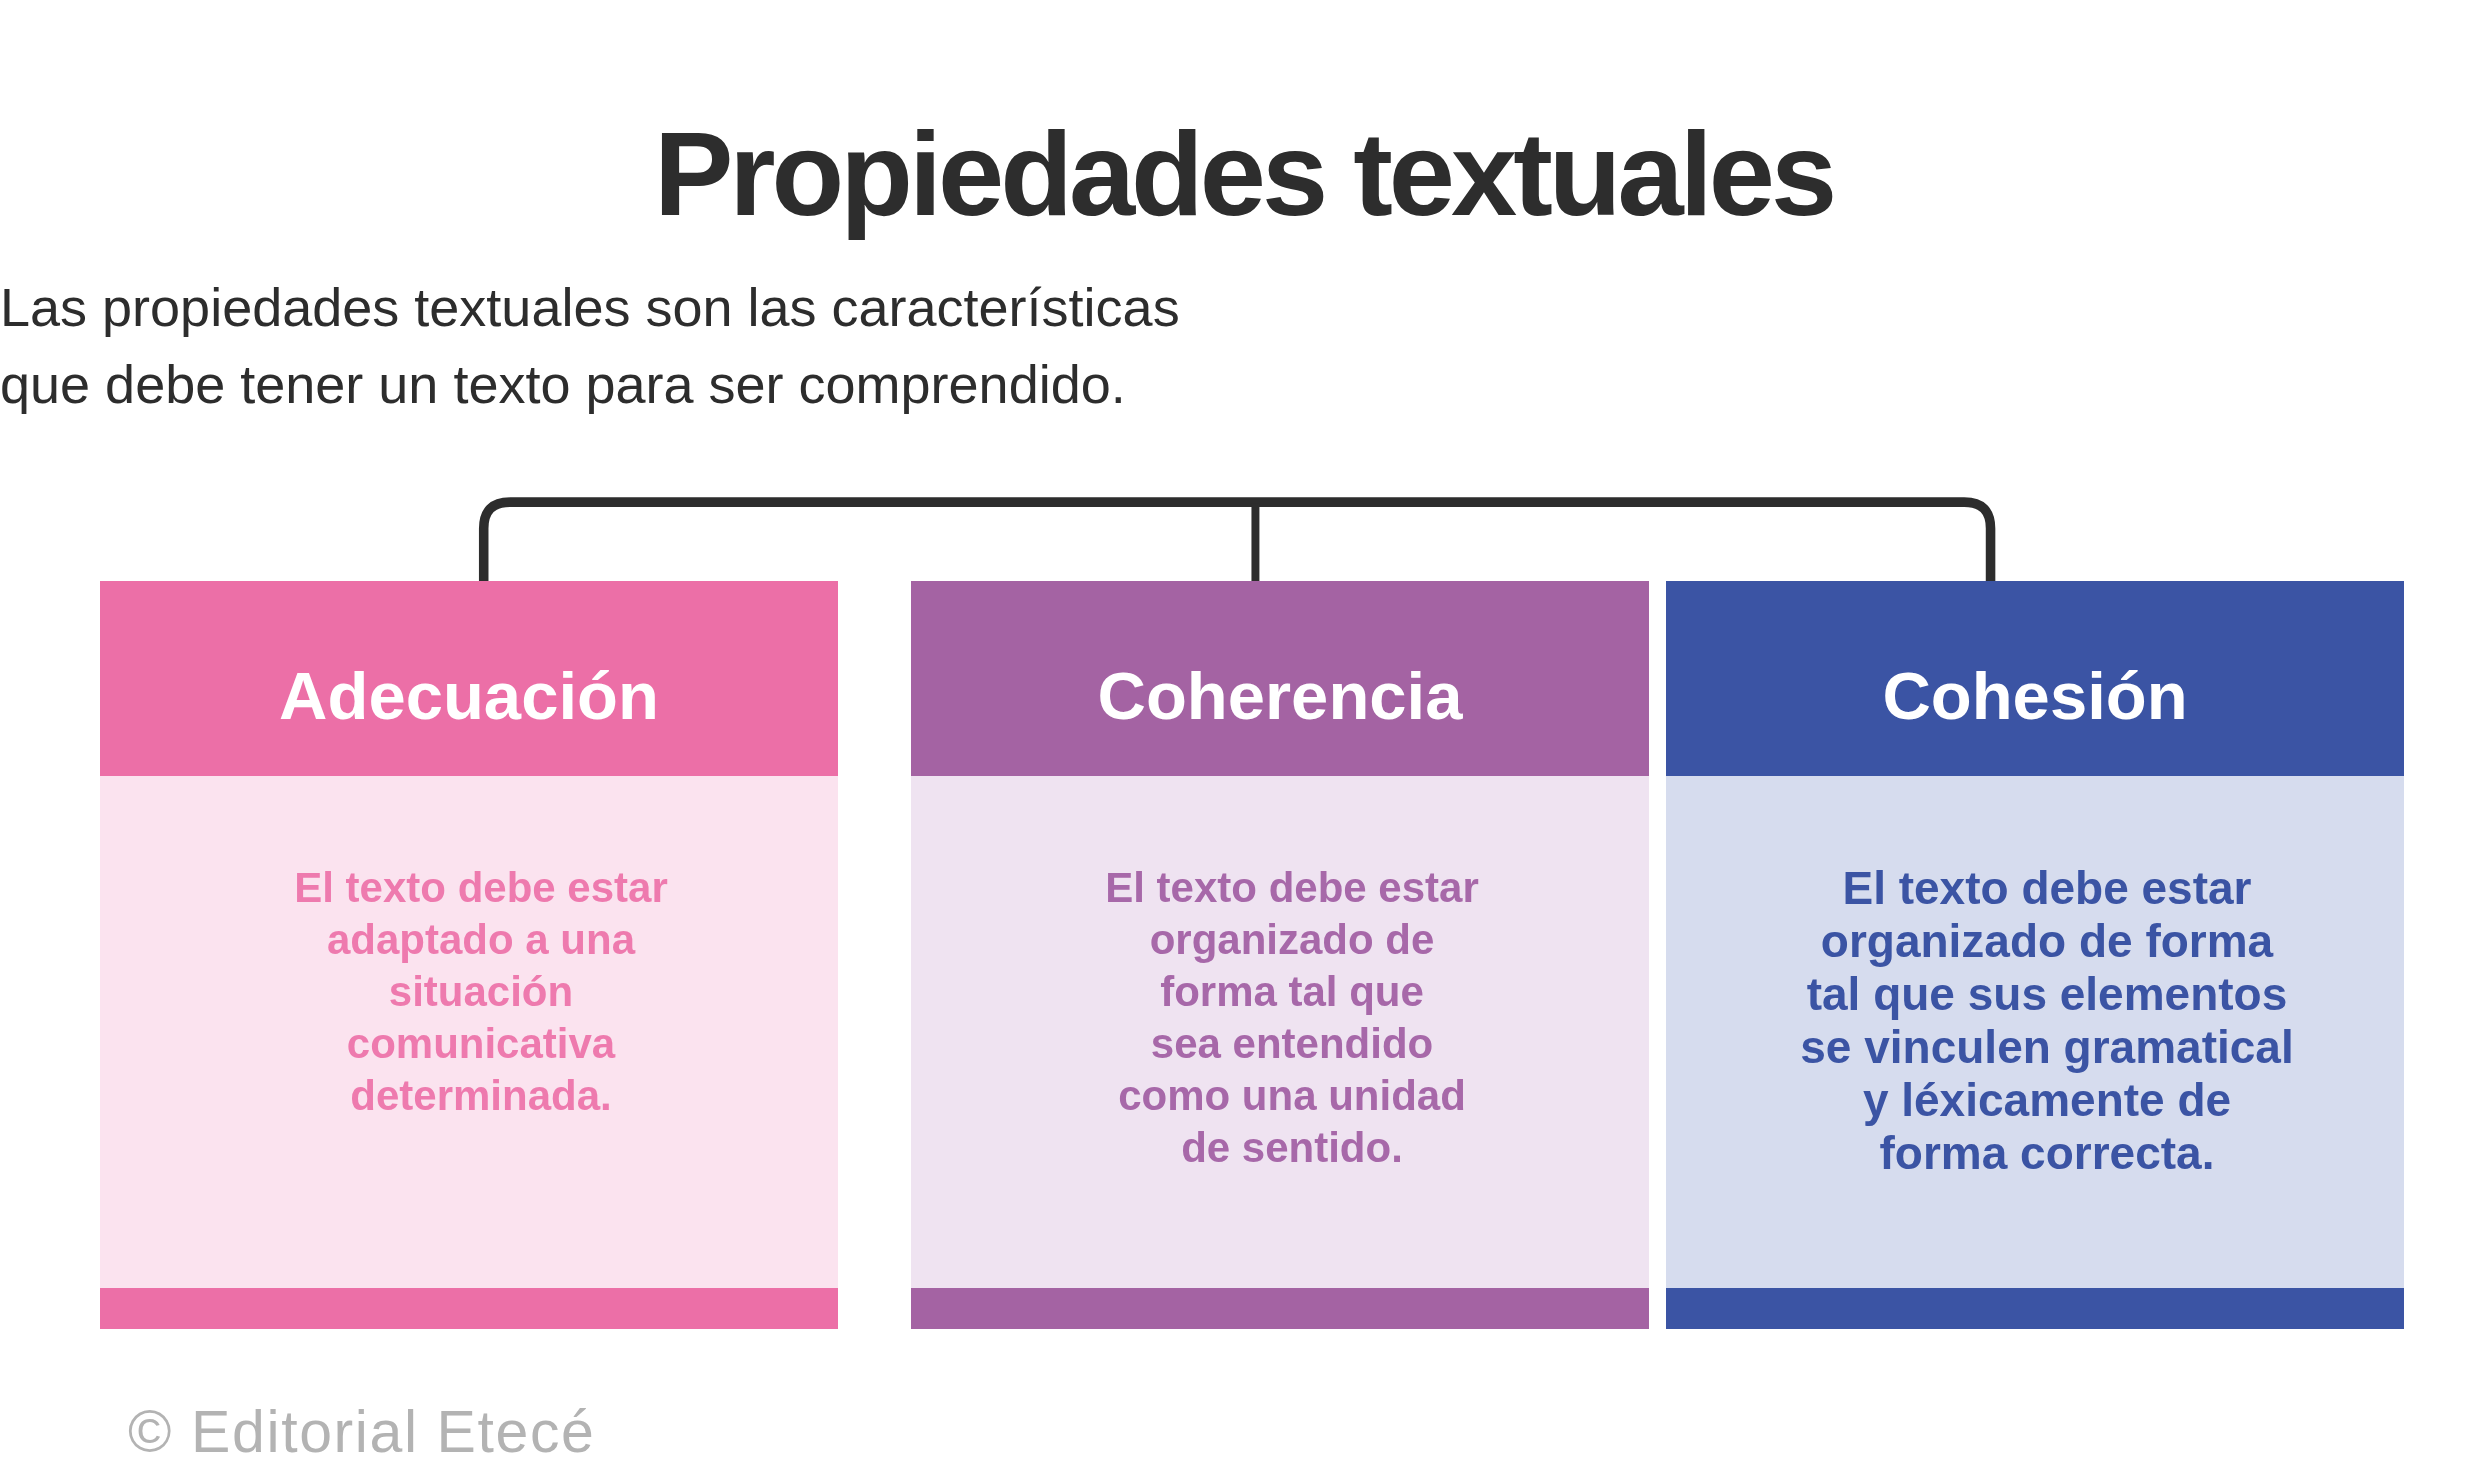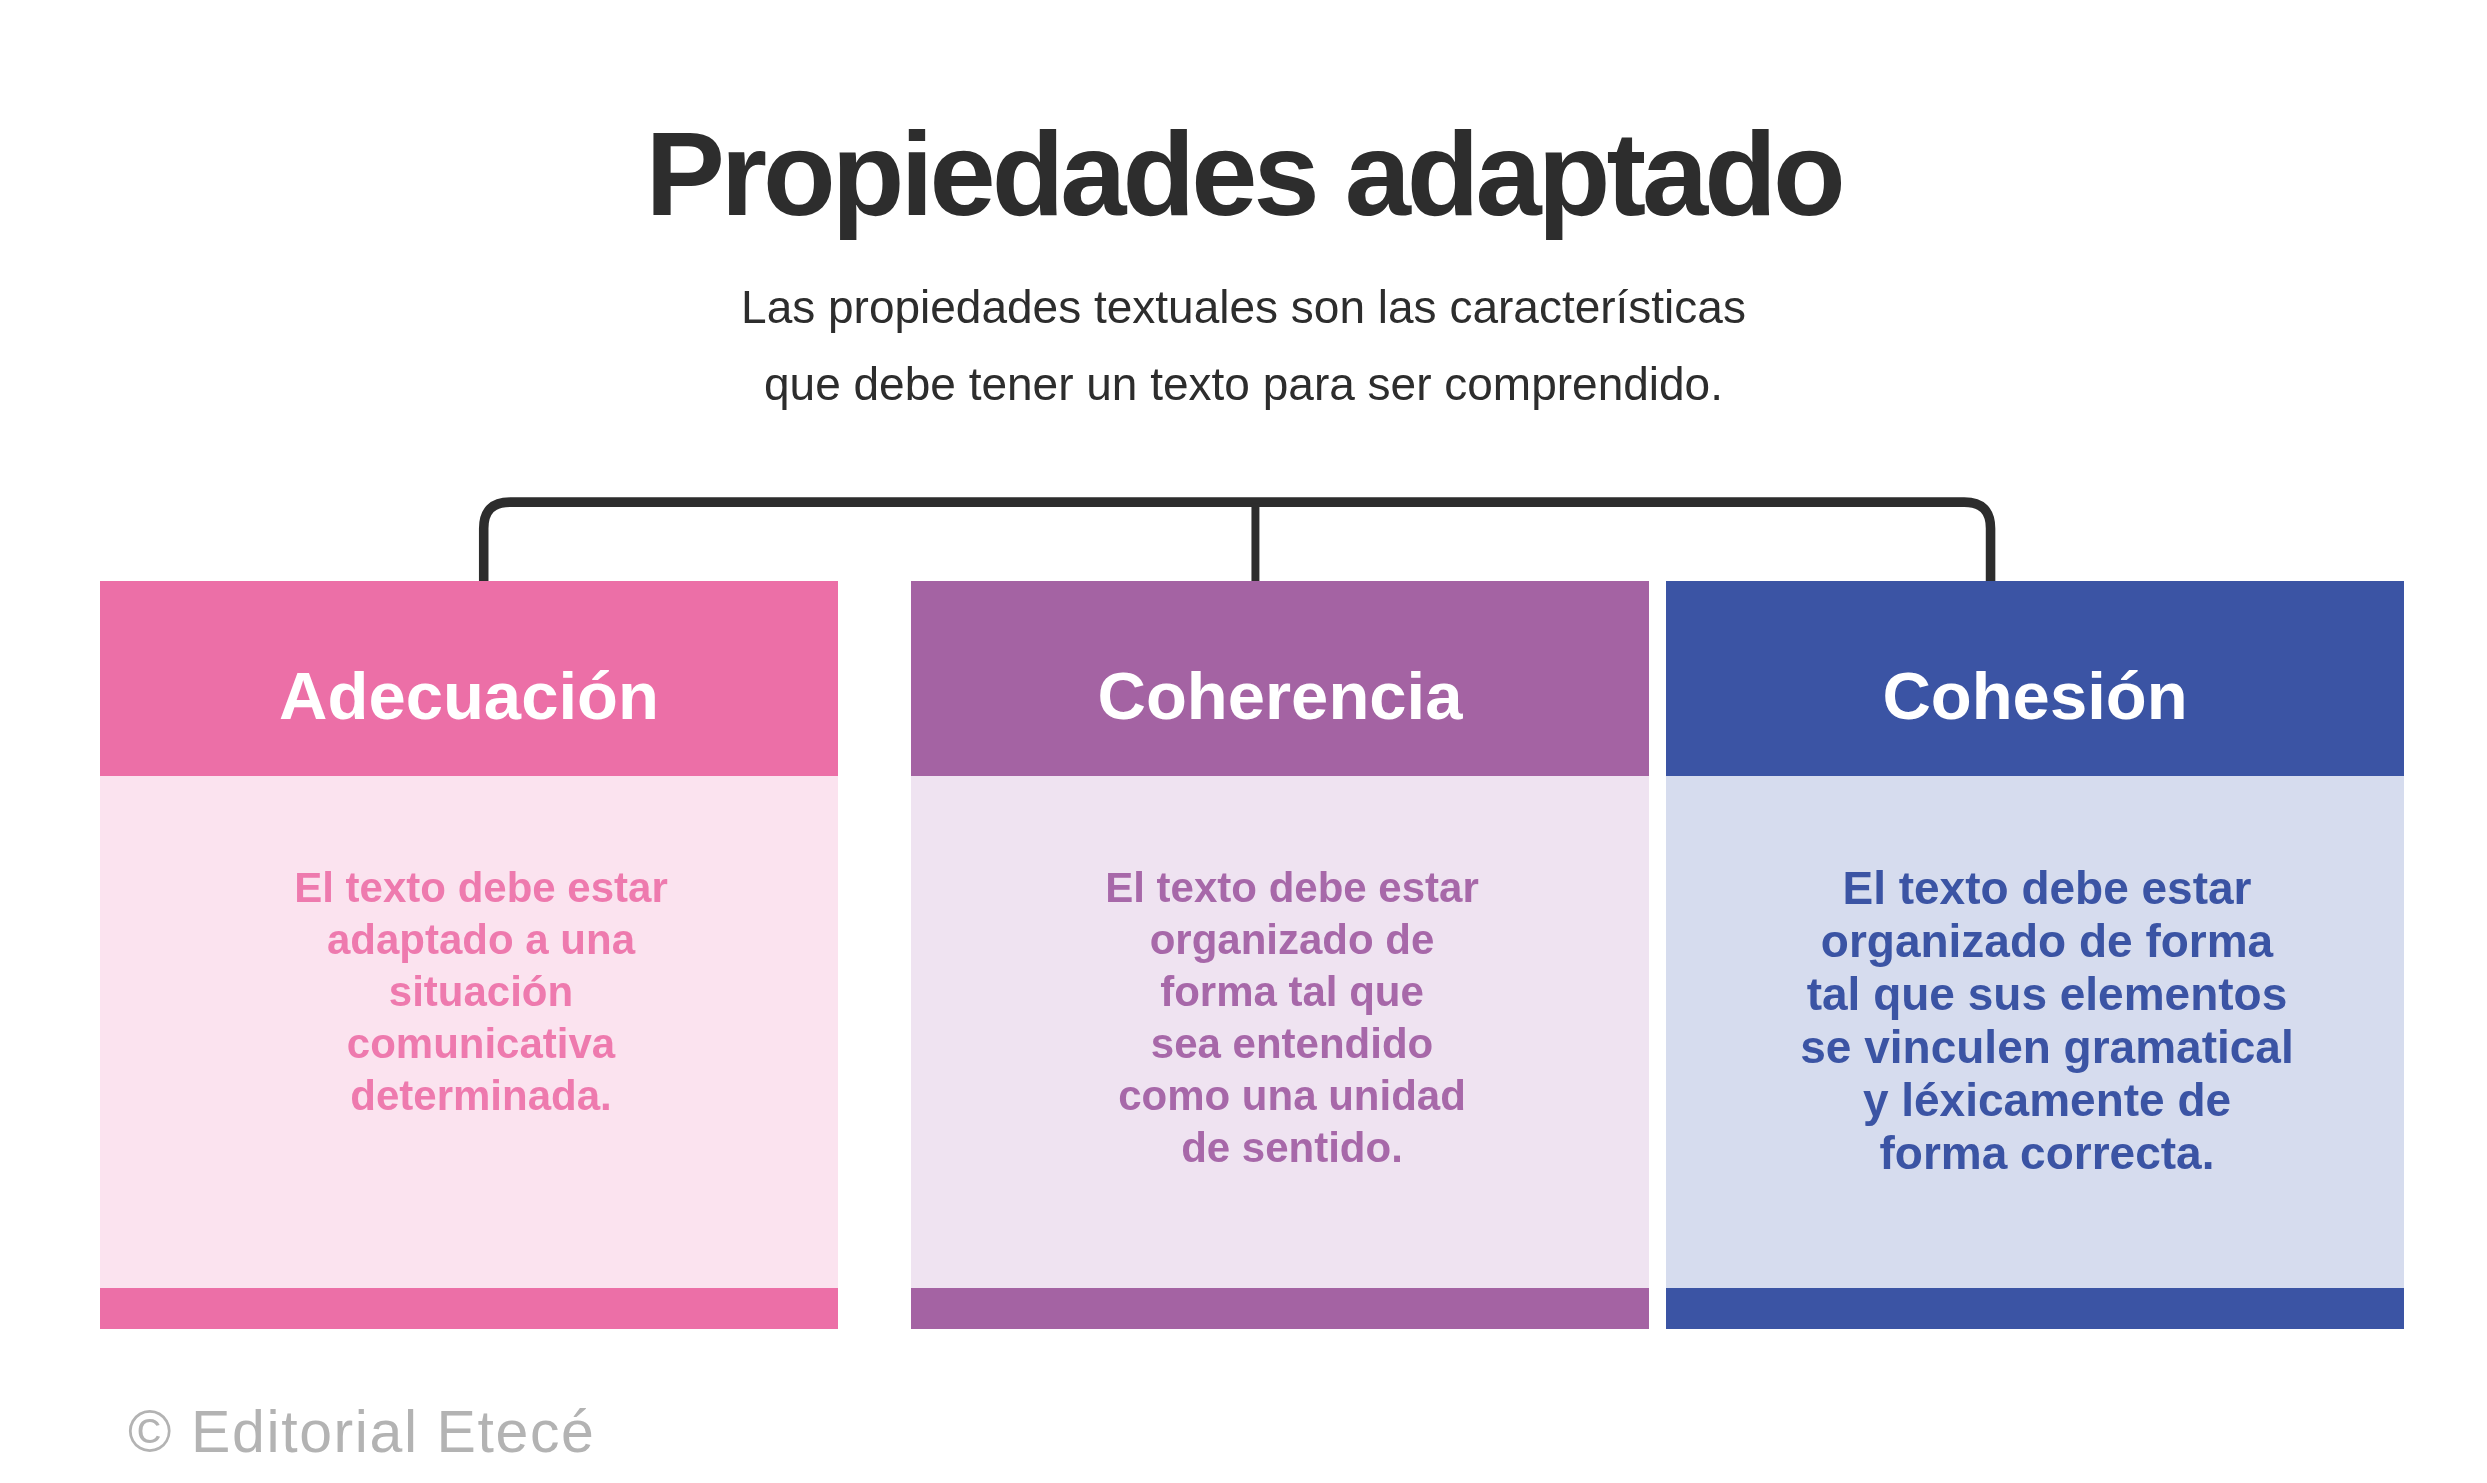--- a/index.html
+++ b/index.html
@@ -27,22 +27,21 @@
     font-weight: bold;
     letter-spacing: -4px;
     color: var(--text-dark, #2d2d2d);
   }
   .page-subtitle {
     position: absolute;
     top: 269px;
     left: 0;
     width: 100%;
     margin: 0;
-    text-align: center;
-    font-size: 46px;
+    font-size: 54px;
     line-height: 77px;
     font-weight: normal;
     color: var(--text-dark, #2d2d2d);
     white-space: pre-line;
   }
   .connector {
     position: absolute;
     top: 0;
     left: 0;
     width: 2487px;
@@ -126,21 +125,21 @@
     letter-spacing: 1.6px;
     color: #b3b3b3;
     font-weight: normal;
   }
 </style>
 </head>
 <body>
 
 <div class="canvas">
 
-  <h1 class="page-title">Propiedades adaptado</h1>
+  <h1 class="page-title">Propiedades textuales</h1>
 
   <p class="page-subtitle">Las propiedades textuales son las características
 que debe tener un texto para ser comprendido.</p>
 
   <svg class="connector" viewBox="0 0 3126 1865" xmlns="http://www.w3.org/2000/svg">
     <path class="bracket-path" d="M 608 740 L 608 664 Q 608 631 641 631 L 2469 631 Q 2502 631 2502 664 L 2502 740" style="stroke: rgb(45, 45, 45);"></path>
     <path class="center-path" d="M 1578 633 L 1578 740" style="stroke: rgb(45, 45, 45);"></path>
   </svg>
 
   <section class="card card-0" style="--header-color: #ec6fa7; --body-bg: #fbe3ef; --body-text: #ee7aae;">

